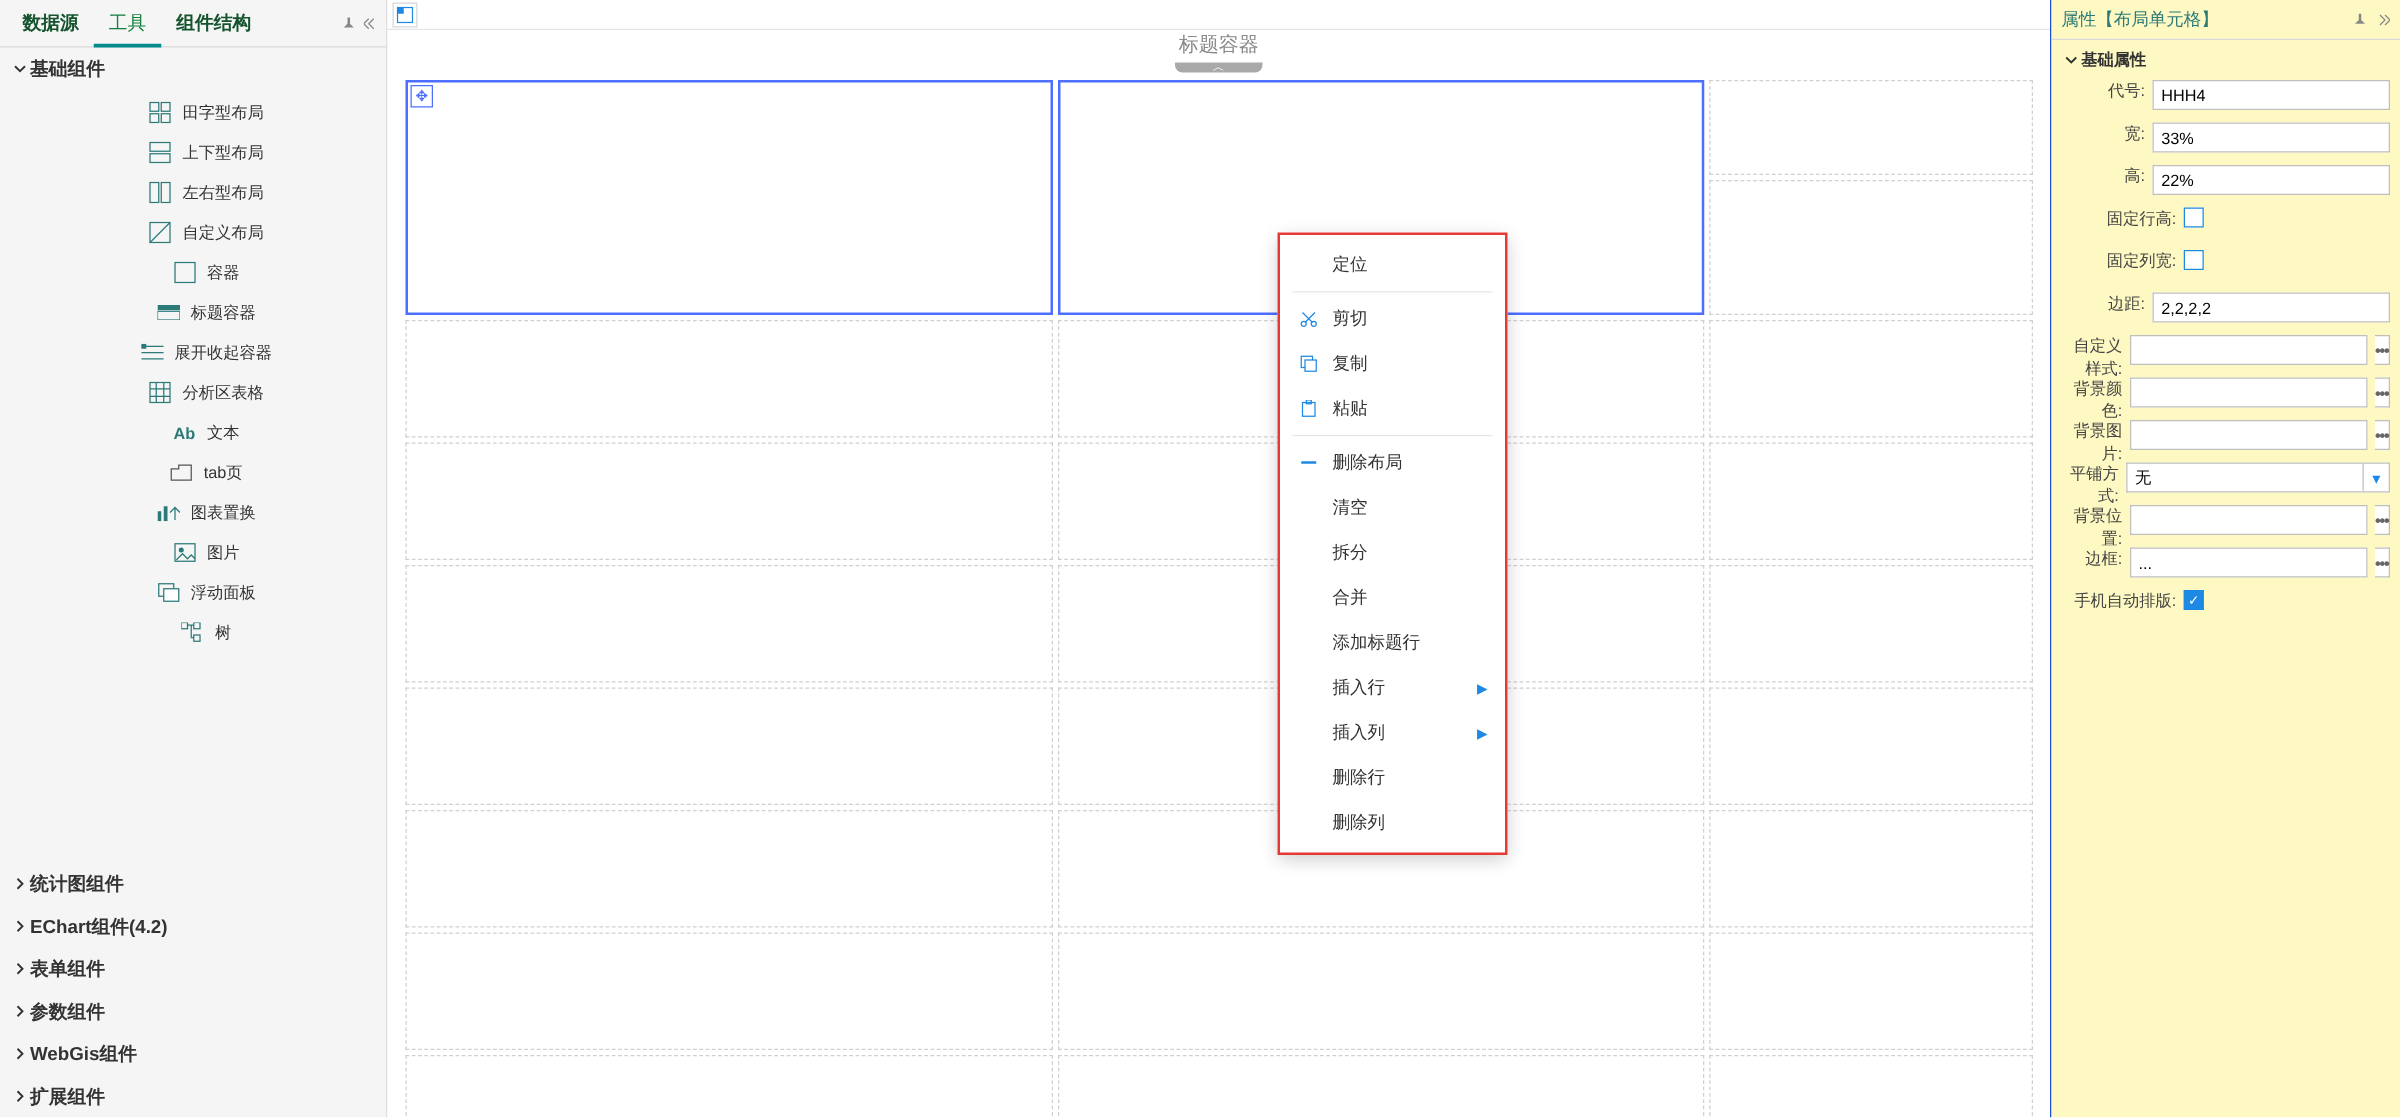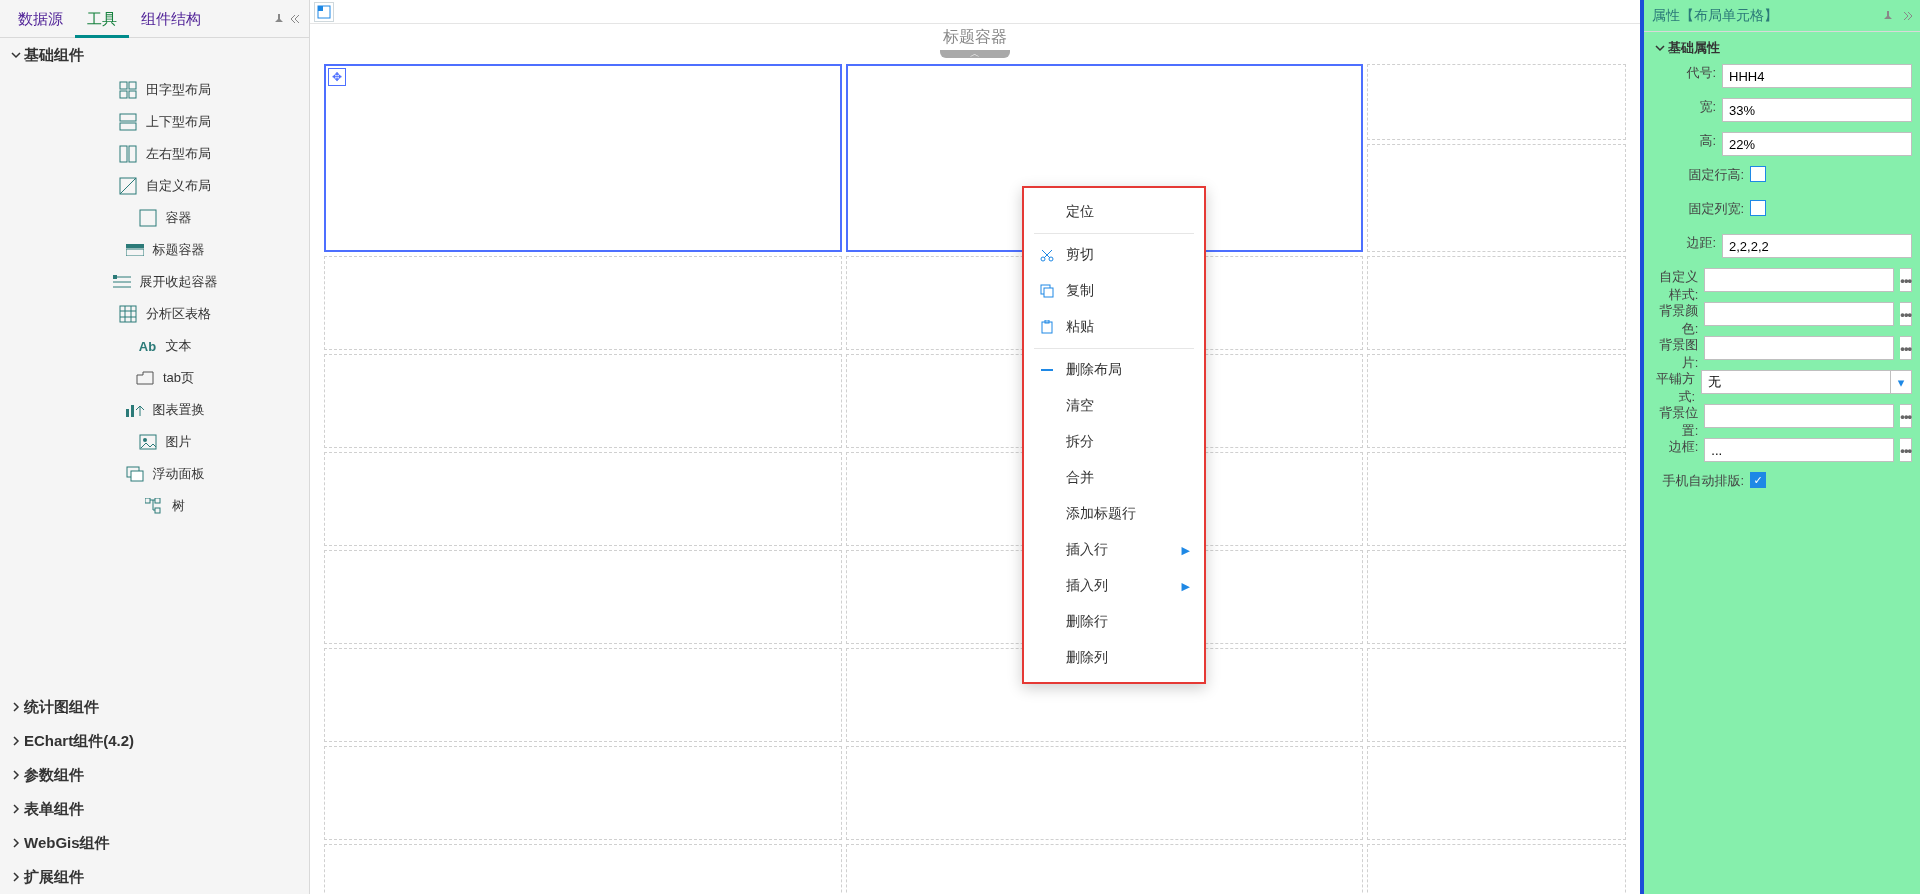--- a/index.html
+++ b/index.html
@@ -2,21 +2,21 @@
 <html><head>
 <meta charset="utf-8">
 <style>
 * { box-sizing: border-box; margin: 0; padding: 0; }
 html, body { width: 1920px; height: 894px; font-family: "Microsoft YaHei", Arial, sans-serif; font-size: 13px; color: #333; background: #fff; overflow: hidden; }
 .app { display: flex; height: 100%; }
 
 
 .left { width: 310px; background: #f5f5f5; border-right: 1px solid #d9d9d9; display: flex; flex-direction: column; }
 .left-tabs { display: flex; align-items: center; height: 38px; padding: 0 6px; border-bottom: 1px solid #d9d9d9; }
-.left-tabs .tab { padding: 0 12px; height: 38px; line-height: 38px; color: #4c1d95; cursor: pointer; font-size: 15px; }
+.left-tabs .tab { padding: 0 12px; height: 38px; line-height: 38px; color: #14532d; cursor: pointer; font-size: 15px; font-weight: bold; }
 .left-tabs .tab.active { color: #15803d; border-bottom: 3px solid #008b8b; font-weight: 500; }
 .left-tabs .tool-icons { margin-left: auto; display: flex; gap: 6px; color: #888; }
 .cat-header { display: flex; align-items: center; height: 34px; padding: 0 8px; font-weight: bold; color: #333; cursor: pointer; font-size: 15px; }
 .cat-header .chev { width: 16px; display: inline-flex; justify-content: center; }
 .comp-list { padding: 2px 0 6px 16px; }
 .comp-item { display: flex; align-items: center; height: 32px; gap: 8px; cursor: pointer; padding-left: 4px; justify-content: center; }
 .comp-icon { width: 20px; height: 20px; display: inline-flex; align-items: center; justify-content: center; }
 .cat-spacer { flex: 1; }
 
 
@@ -33,21 +33,21 @@
 .sel-handle { position: absolute; top: 2px; left: 2px; width: 18px; height: 18px; border: 1px solid #4d6fff; background: #fff; display: flex; align-items: center; justify-content: center; color: #4d6fff; font-size: 12px; }
 
 
 .ctx { position: absolute; top: 186px; left: 712px; width: 184px; background: #fff; border: 2px solid #e53935; box-shadow: 0 4px 14px rgba(0,0,0,.2); padding: 6px 0; z-index: 50; }
 .ctx-item { height: 36px; display: flex; align-items: center; padding: 0 14px; gap: 10px; cursor: pointer; font-size: 14px; color: #333; }
 .ctx-sep { height: 1px; background: #e6e6e6; margin: 3px 10px; }
 .ctx-icon { width: 18px; display: inline-flex; align-items: center; justify-content: center; color: #2196f3; }
 .ctx-sub { margin-left: auto; color: #1e88e5; font-size: 11px; }
 
 
-.right { width: 280px; background: #86efac; border-left: 4px solid #1d4ed8; display: flex; flex-direction: column; }
+.right { width: 280px; background: #fef9c3; border-left: 1px solid #1d4ed8; display: flex; flex-direction: column; }
 .right-header { height: 32px; display: flex; align-items: center; padding: 0 8px; color: #2b7a78; border-bottom: 1px solid #d9d9d9; font-size: 14px; }
 .right-header .tool-icons { margin-left: auto; color: #888; display: flex; gap: 6px;}
 .sect-header { height: 32px; display: flex; align-items: center; padding: 0 8px; font-weight: bold; }
 .sect-header .chev { width: 16px; display: inline-flex; justify-content: center; }
 .prop-row { display: flex; height: 34px; padding: 0 8px; gap: 6px; }
 .prop-row label { width: 92px; text-align: right; color: #444; font-size: 13px; }
 .prop-row input[type=text] { flex: 1; height: 24px; border: 1px solid #bfbfbf; padding: 0 6px; background: #fff; font-size: 13px; }
 .prop-row .chk { width: 16px; height: 16px; border: 1px solid #1e88e5; display: inline-flex; align-items: center; justify-content: center; background: #fff; }
 .prop-row .chk.checked { background: #1e88e5; color: #fff; font-size: 11px; }
 .prop-row .opts { width: 22px; height: 24px; border: 1px solid #bfbfbf; border-left: none; display: inline-flex; align-items: center; justify-content: center; background: #fff; cursor: pointer; color: #666; font-weight: bold; letter-spacing: -1px;}
@@ -239,29 +239,29 @@
           </svg>
         </span>
         <span>EChart组件(4.2)</span>
       </div>
     <div class="cat-header">
         <span class="chev">
           <svg width="10" height="10" viewBox="0 0 10 10">
             <path d="M1 3l4 4 4-4" stroke="#333" fill="none" stroke-width="1.5" transform="rotate(-90 5 5)"></path>
           </svg>
         </span>
+        <span>表单组件</span>
+      </div>
+    <div class="cat-header">
+        <span class="chev">
+          <svg width="10" height="10" viewBox="0 0 10 10">
+            <path d="M1 3l4 4 4-4" stroke="#333" fill="none" stroke-width="1.5" transform="rotate(-90 5 5)"></path>
+          </svg>
+        </span>
         <span>参数组件</span>
-      </div>
-    <div class="cat-header">
-        <span class="chev">
-          <svg width="10" height="10" viewBox="0 0 10 10">
-            <path d="M1 3l4 4 4-4" stroke="#333" fill="none" stroke-width="1.5" transform="rotate(-90 5 5)"></path>
-          </svg>
-        </span>
-        <span>表单组件</span>
       </div>
     <div class="cat-header">
         <span class="chev">
           <svg width="10" height="10" viewBox="0 0 10 10">
             <path d="M1 3l4 4 4-4" stroke="#333" fill="none" stroke-width="1.5" transform="rotate(-90 5 5)"></path>
           </svg>
         </span>
         <span>WebGis组件</span>
       </div>
     <div class="cat-header">

